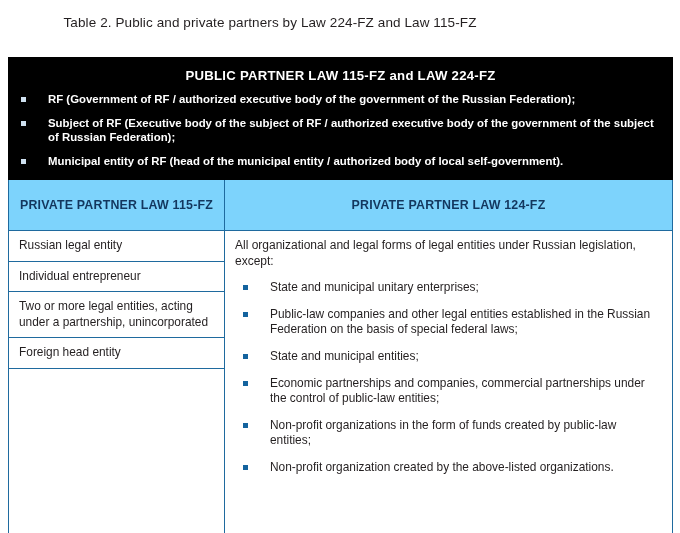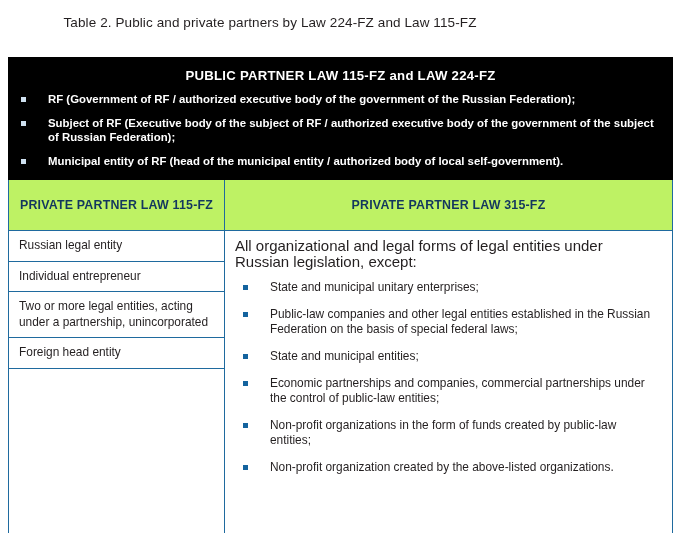--- a/index.html
+++ b/index.html
@@ -94,21 +94,21 @@
     box-sizing: border-box;
     border-left: 1px solid #1f6a9e;
     border-right: 1px solid #1f6a9e;
     border-bottom: 1px solid #1f6a9e;
   }
   .col-left  { width: 332px; box-sizing: border-box; border-right: 1px solid #1f6a9e; }
   .col-right { flex: 1 1 auto; box-sizing: border-box; }
 
   
   .col-head {
-    background: #bef264;
+    background: #7dd3fc;
     text-align: center;
     font-size: 12.4px;
     font-weight: bold;
     color: #13375e;
     letter-spacing: 0.2px;
     height: 50px;
     line-height: 50px;
     border-bottom: 1px solid #1f6a9e;
     white-space: nowrap;
     overflow: hidden;
@@ -129,21 +129,21 @@
     min-height: 194px;
     padding: 0;
   }
 
   
   .rbody {
     padding: 7px 12px 10px 8px;
     box-sizing: border-box;
   }
   .rintro {
-    font-size: 15px;
+    font-size: 12px;
     line-height: 15.6px;
     color: #231f20;
     margin: 0 0 11px 2px;
   }
   .rlist {
     list-style: none;
     margin: 0;
     padding: 0;
   }
   .rlist li {
@@ -197,21 +197,21 @@
       <div class="col-left">
         <div class="col-head">PRIVATE PARTNER LAW 115-FZ</div>
         <div class="lrow h1">Russian legal entity</div>
         <div class="lrow h1">Individual entrepreneur</div>
         <div class="lrow">Two or more legal entities, acting under a partnership, unincorporated</div>
         <div class="lrow h1">Foreign head entity</div>
         <div class="lrow filler"></div>
       </div>
 
       <div class="col-right">
-        <div class="col-head">PRIVATE PARTNER LAW 315-FZ</div>
+        <div class="col-head">PRIVATE PARTNER LAW 124-FZ</div>
         <div class="rbody">
           <p class="rintro">All organizational and legal forms of legal entities under Russian legislation, except:</p>
           <ul class="rlist">
             <li>
               <span class="bullet"></span>
               <span>State and municipal unitary enterprises;</span>
             </li>
             <li>
               <span class="bullet"></span>
               <span>Public-law companies and other legal entities established in the Russian Federation on the basis of special federal laws;</span>

